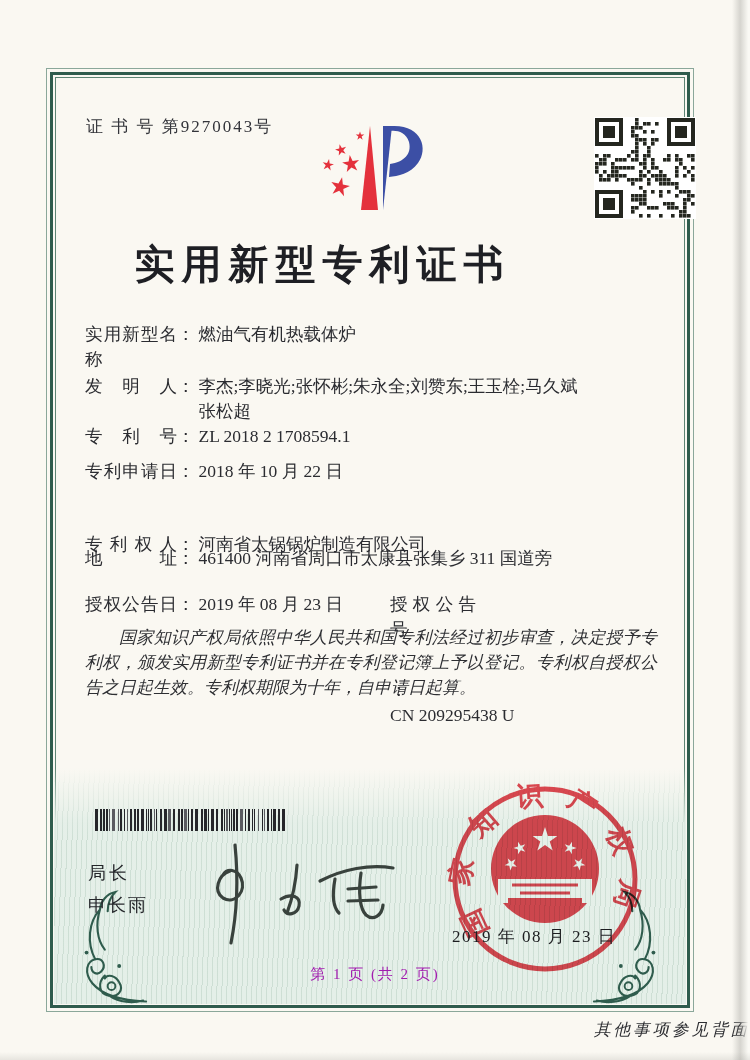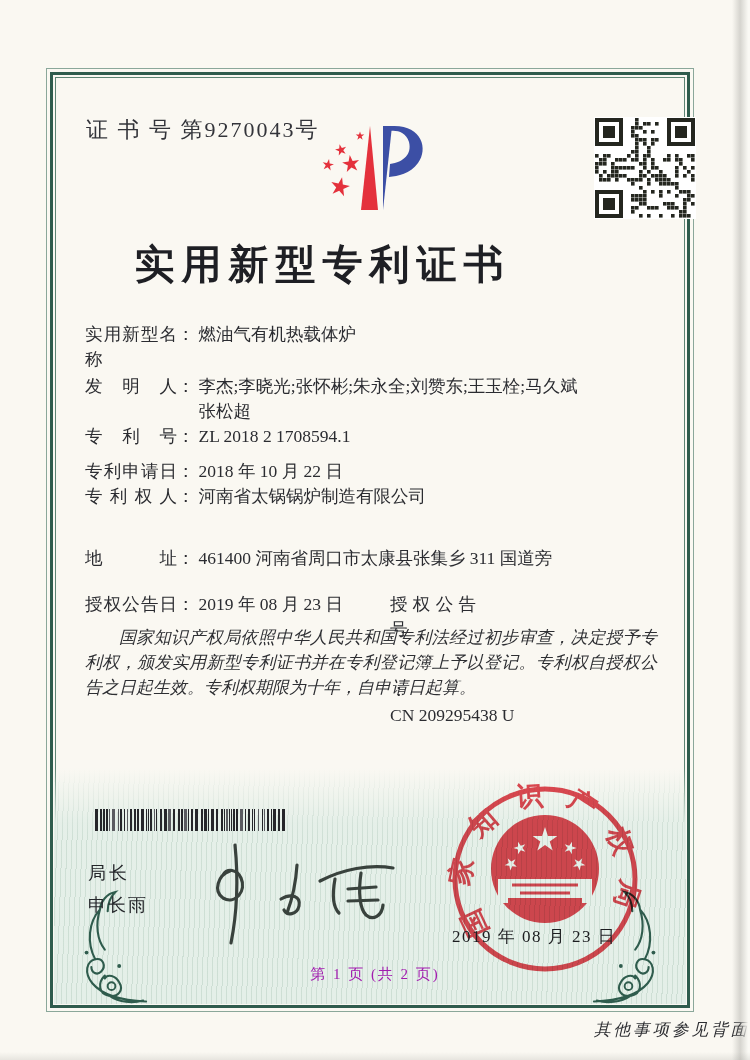--- a/index.html
+++ b/index.html
@@ -21,21 +21,21 @@
   .tint-zone::after{content:"";position:absolute;inset:0;
     background:repeating-linear-gradient(92deg,rgba(116,158,136,.20) 0 1px,rgba(0,0,0,0) 1px 5px);
     -webkit-mask-image:linear-gradient(180deg,transparent 0,#000 70px);
     mask-image:linear-gradient(180deg,transparent 0,#000 70px);}
 
   .ornament{position:absolute;width:96px;height:128px;color:var(--frame-green);}
   .ornament.left{left:52px;top:878px;}
   .ornament.right{left:592px;top:878px;transform:scaleX(-1);}
 
   
-  .cert-no{position:absolute;left:86px;top:115px;font-size:22px;letter-spacing:2px;color:#33343a;}
+  .cert-no{position:absolute;left:86px;top:115px;font-size:17px;letter-spacing:2px;color:#33343a;}
   .logo{position:absolute;left:312px;top:116px;}
   .qr{position:absolute;left:594px;top:117px;}
   .doc-title{position:absolute;left:0;top:237px;width:638px;text-align:center;
     font-size:40px;font-weight:600;letter-spacing:7px;padding-left:7px;box-sizing:border-box;color:#1e1f24;}
 
   
   .row{position:absolute;left:85px;right:80px;display:flex;align-items:flex-start;
     font-size:17.5px;color:#2b2c31;line-height:25px;}
   .flabel{display:inline-block;width:92px;text-align:justify;text-align-last:justify;flex:0 0 92px;}
   .colon{flex:0 0 auto;margin-right:4px;}
@@ -320,21 +320,21 @@
       <span class="colon">：</span>
     <span class="fvalue">ZL 2018 2 1708594.1</span>
   </div>
 
   <div class="row" style="top:459px">
     <span class="flabel">专利申请日</span>
       <span class="colon">：</span>
     <span class="fvalue">2018 年 10 月 22 日</span>
   </div>
 
-  <div class="row" style="top:484px">
+  <div class="row" style="top:532px">
     <span class="flabel">专利权人</span>
       <span class="colon">：</span>
     <span class="fvalue">河南省太锅锅炉制造有限公司</span>
   </div>
 
   <div class="row" style="top:546px">
     <span class="flabel">地址</span>
       <span class="colon">：</span>
     <span class="fvalue">461400 河南省周口市太康县张集乡 311 国道旁</span>
   </div>

